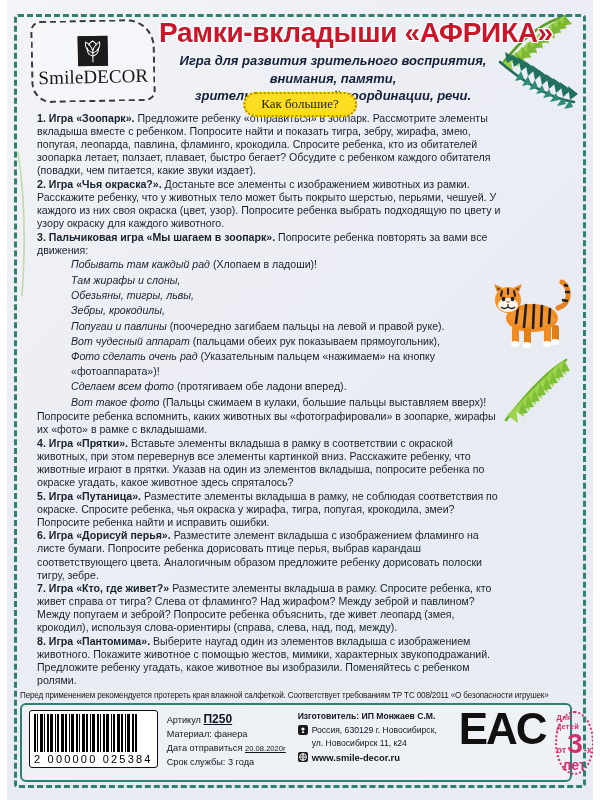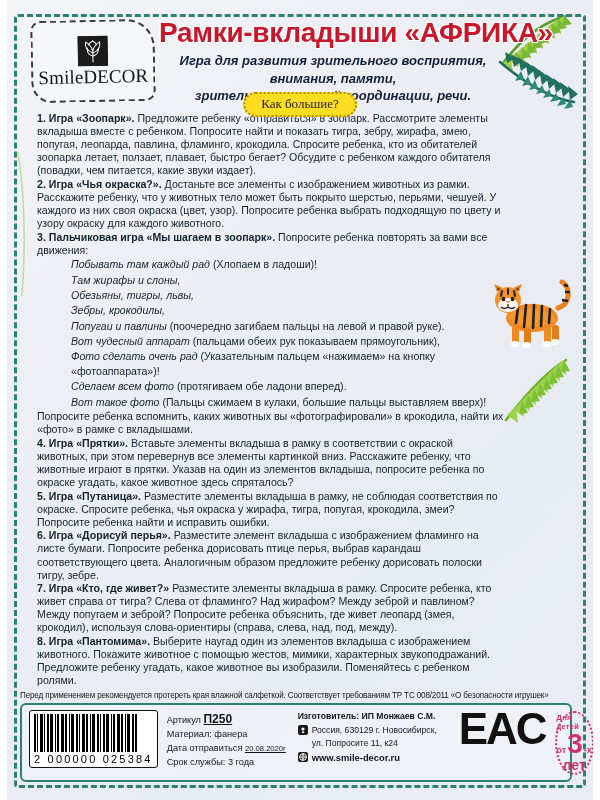--- a/index.html
+++ b/index.html
@@ -386,21 +386,21 @@
     <p class="rhyme narrow-tiger"><span>Побывать там каждый рад </span><span class="plain">(Хлопаем в ладоши)!</span></p>
     <p class="rhyme narrow-tiger"><span>Там жирафы и слоны,</span><span class="plain"></span></p>
     <p class="rhyme narrow-tiger"><span>Обезьяны, тигры, львы,</span><span class="plain"></span></p>
     <p class="rhyme narrow-tiger"><span>Зебры, крокодилы,</span><span class="plain"></span></p>
     <p class="rhyme narrow"><span>Попугаи и павлины </span><span class="plain">(поочередно загибаем пальцы на левой и правой руке).</span></p>
     <p class="rhyme narrow"><span>Вот чудесный аппарат </span><span class="plain">(пальцами обеих рук показываем прямоугольник),</span></p>
     <p class="rhyme narrow-tiger"><span>Фото сделать очень рад </span><span class="plain">(Указательным пальцем «нажимаем» на кнопку «фотоаппарата»)!</span></p>
     <p class="rhyme narrow"><span>Сделаем всем фото </span><span class="plain">(протягиваем обе ладони вперед).</span></p>
     <p class="rhyme narrow"><span>Вот такое фото </span><span class="plain">(Пальцы сжимаем в кулаки, большие пальцы выставляем вверх)!</span></p>
 
-    <p class="narrow">Попросите ребенка вспомнить, каких животных вы «фотографировали» в крокодила, найти их «фото» в рамке с вкладышами.</p>
+    <p class="narrow">Попросите ребенка вспомнить, каких животных вы «фотографировали» в зоопарке, жирафы их «фото» в рамке с вкладышами.</p>
 
     <p class="narrow"><b><span>4.</span> <span>Игра «Прятки».</span></b> <span>Вставьте элементы вкладыша в рамку в соответствии с окраской животных, при этом перевернув все элементы картинкой вниз. Расскажите ребенку, что животные играют в прятки. Указав на один из элементов вкладыша, попросите ребенка по окраске угадать, какое животное здесь спряталось?</span></p>
 
     <p class="narrow"><b><span>5.</span> <span>Игра «Путаница».</span></b> <span>Разместите элементы вкладыша в рамку, не соблюдая соответствия по окраске. Спросите ребенка, чья окраска у жирафа, тигра, попугая, крокодила, змеи? Попросите ребенка найти и исправить ошибки.</span></p>
 
     <p class="narrow"><b><span>6.</span> <span>Игра «Дорисуй перья».</span></b> <span>Разместите элемент вкладыша с изображением фламинго на листе бумаги. Попросите ребенка дорисовать птице перья, выбрав карандаш соответствующего цвета. Аналогичным образом предложите ребенку дорисовать полоски тигру, зебре.</span></p>
 
     <p class="narrow"><b><span>7.</span> <span>Игра «Кто, где живет?»</span></b> <span>Разместите элементы вкладыша в рамку. Спросите ребенка, кто живет справа от тигра? Слева от фламинго? Над жирафом? Между зеброй и павлином? Между попугаем и зеброй? Попросите ребенка объяснить, где живет леопард (змея, крокодил), используя слова-ориентиры (справа, слева, над, под, между).</span></p>
 
     <p class="narrow"><b><span>8.</span> <span>Игра «Пантомима».</span></b> <span>Выберите наугад один из элементов вкладыша с изображением животного. Покажите животное с помощью жестов, мимики, характерных звукоподражаний. Предложите ребенку угадать, какое животное вы изобразили. Поменяйтесь с ребенком ролями.</span></p>
@@ -493,21 +493,21 @@
         <div class="mk-title">Изготовитель: ИП Монжаев С.М.</div>
         <div class="mk-line">
           <span class="mk-ico">
             <svg width="10" height="10" viewBox="0 0 10 10">
                 <circle cx="5" cy="4" r="1.6" fill="#fff"></circle>
                 <path d="M5 5.5 L3.6 8 h2.8 Z" fill="#fff"></path>
               </svg>
           </span>
           <span>
             <span>Россия, 630129 г. Новосибирск,</span><br>
-            <span>ул. Попросите 11, к24</span>
+            <span>ул. Новосибирск 11, к24</span>
           </span>
         </div>
         <div class="mk-line">
           <span class="mk-ico">
             <svg width="10" height="10" viewBox="0 0 10 10">
                 <circle cx="5" cy="5" r="3.4" fill="none" stroke="#fff" stroke-width="1"></circle>
                 <path d="M1.6 5 H8.4 M5 1.6 a6 6 0 0 1 0 6.8 M5 1.6 a6 6 0 0 0 0 6.8" fill="none" stroke="#fff" stroke-width=".8"></path>
               </svg>
           </span>
           <span class="mk-strong">www.smile-decor.ru</span>

